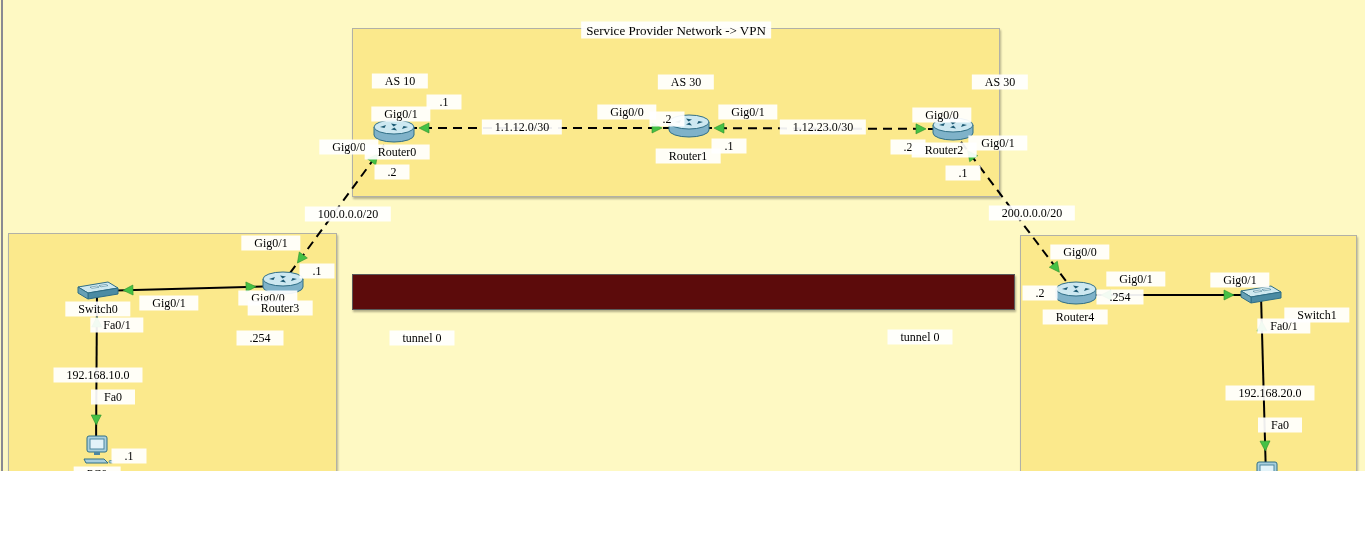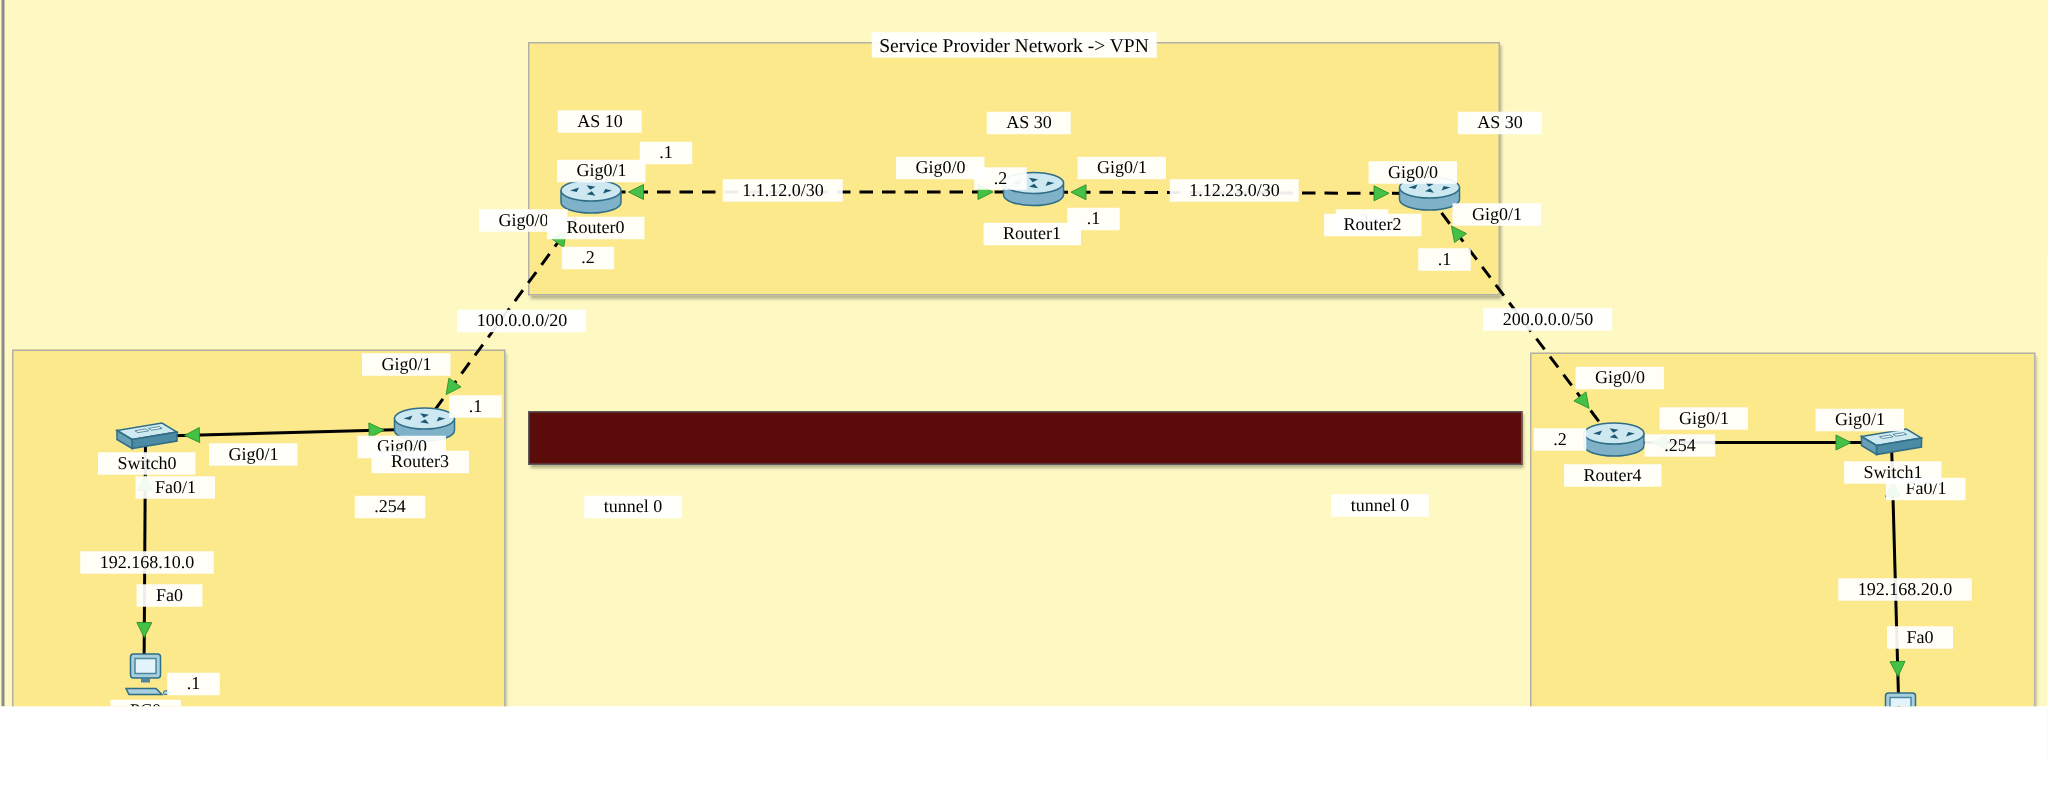--- a/index.html
+++ b/index.html
@@ -135,21 +135,21 @@
   <div class="lbl" style="left:729px;top:146px">.1</div>
   <div class="lbl" style="left:823px;top:127px">1.12.23.0/30</div>
   <div class="lbl" style="left:942px;top:115px">Gig0/0</div>
   <div class="lbl" style="left:908px;top:147px">.2</div>
   <div class="lbl" style="left:998px;top:143px">Gig0/1</div>
   <div class="lbl" style="left:963px;top:173px">.1</div>
   <div class="lbl" style="left:349px;top:147px">Gig0/0</div>
   <div class="lbl" style="left:392px;top:172px">.2</div>
 
   <div class="lbl" style="left:348px;top:214px">100.0.0.0/20</div>
-  <div class="lbl" style="left:1032px;top:213px">200.0.0.0/50</div>
+  <div class="lbl" style="left:1032px;top:213px">200.0.0.0/20</div>
 
   <div class="lbl" style="left:271px;top:243px">Gig0/1</div>
   <div class="lbl" style="left:317px;top:271px">.1</div>
   <div class="lbl" style="left:169px;top:303px">Gig0/1</div>
   <div class="lbl" style="left:268px;top:298px">Gig0/0</div>
   <div class="lbl" style="left:260px;top:338px">.254</div>
   <div class="lbl" style="left:117px;top:325px">Fa0/1</div>
   <div class="lbl" style="left:98px;top:375px">192.168.10.0</div>
   <div class="lbl" style="left:113px;top:397px">Fa0</div>
   <div class="lbl" style="left:129px;top:456px">.1</div>
@@ -162,21 +162,21 @@
   <div class="lbl" style="left:1284px;top:326px">Fa0/1</div>
   <div class="lbl" style="left:1270px;top:393px">192.168.20.0</div>
   <div class="lbl" style="left:1280px;top:425px">Fa0</div>
   <div class="lbl" style="left:1293px;top:485px">.1</div>
 
   <div class="lbl" style="left:422px;top:338px">tunnel 0</div>
   <div class="lbl" style="left:920px;top:337px">tunnel 0</div>
 
   <div class="lbl" style="left:397px;top:152px">Router0</div>
   <div class="lbl" style="left:688px;top:156px">Router1</div>
-  <div class="lbl" style="left:915px;top:150px">Router2</div>
+  <div class="lbl" style="left:944px;top:150px">Router2</div>
   <div class="lbl" style="left:280px;top:308px">Router3</div>
   <div class="lbl" style="left:1075px;top:317px">Router4</div>
   <div class="lbl" style="left:98px;top:309px">Switch0</div>
-  <div class="lbl" style="left:1262px;top:315px">Switch1</div>
+  <div class="lbl" style="left:1317px;top:315px">Switch1</div>
   <div class="lbl" style="left:97px;top:474px">PC0</div>
   <div class="lbl" style="left:1267px;top:504px">PC1</div>
 
 </div>
 
 </body></html>

